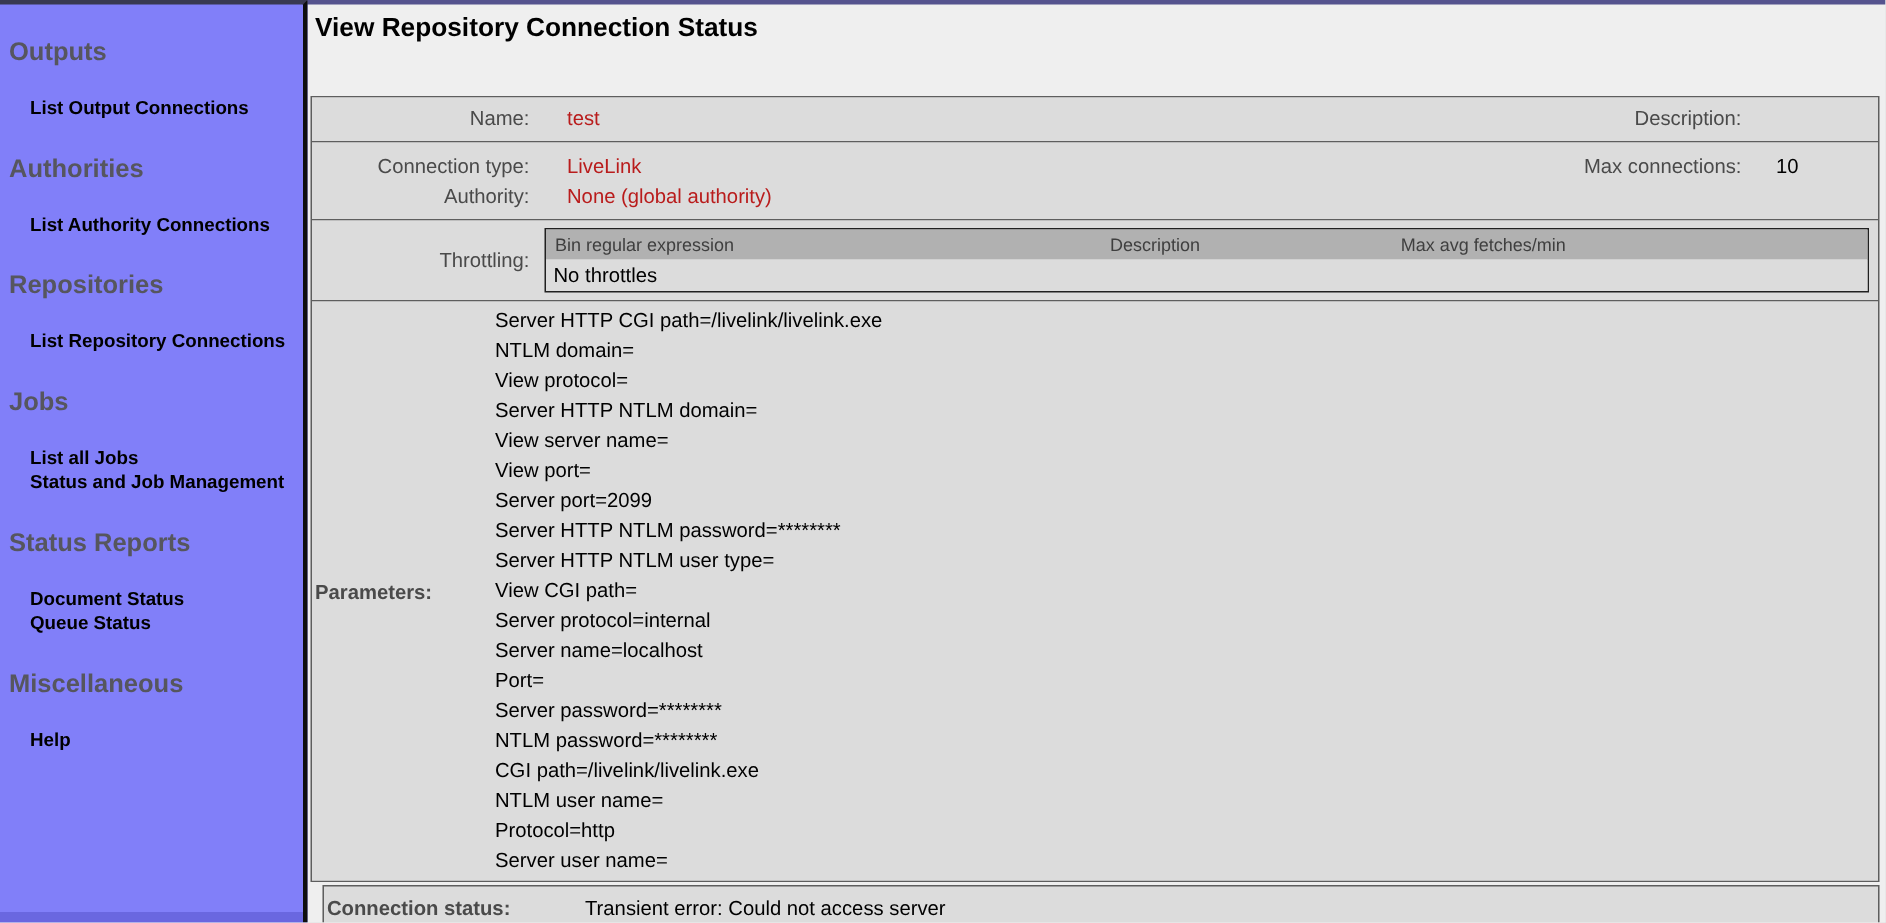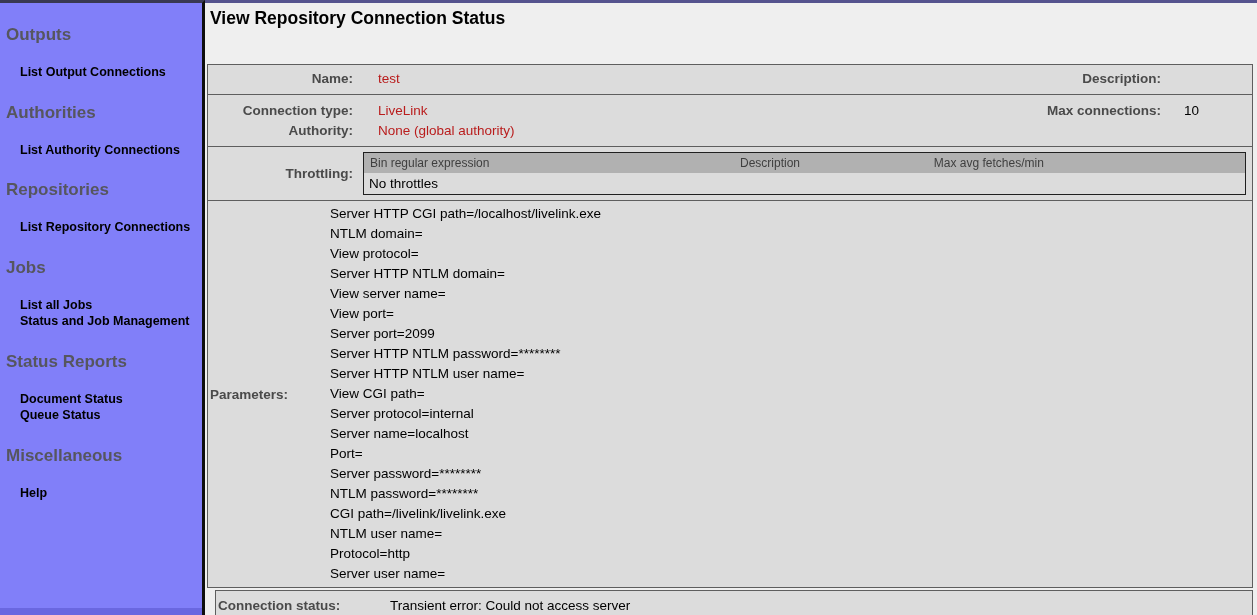--- a/index.html
+++ b/index.html
@@ -45,21 +45,21 @@
   .page-title {
     font-size:17.5px; font-weight:bold; color:#000;
     padding:5px 0 0 5px; height:61px;
   }
 
   .conn-table { margin:0 4px 0 2px; border:1px solid #5e5e5e; }
   .row { background:#dcdcdc; border-bottom:1px solid #5e5e5e; font-size:13.5px; }
   .row:last-child { border-bottom:none; }
 
   .grid4 { display:grid; grid-template-columns:150px 1fr 238px 86px; line-height:20px; }
-  .lbl { font-weight:bold; color:#4a4a4a; text-align:right; padding-right:5px; }
+  .lbl { font-weight:normal; color:#4a4a4a; text-align:right; padding-right:5px; }
   .val { color:#b91c1c; padding-left:20px; }
   .val2 { color:#000; padding-left:18px; }
 
   .row-name { padding:4px 0 5px 0; }
   .row-conn { padding:6px 0 5px 0; }
 
   .row-throttle {
     display:grid; grid-template-columns:150px 1fr;
     align-items:center; padding:5px 6px 5px 0;
   }
@@ -183,29 +183,29 @@
             <span>Description</span>
             <span>Max avg fetches/min</span>
           </div>
           <div class="throttle-empty">No throttles</div>
         </div>
       </div>
 
       <div class="row row-params">
         <div class="param-label">Parameters:</div>
         <div class="param-lines">
-          <div>Server HTTP CGI path=/localhost/livelink.exe</div>
+          <div>Server HTTP CGI path=/livelink/livelink.exe</div>
           <div>NTLM domain=</div>
           <div>View protocol=</div>
           <div>Server HTTP NTLM domain=</div>
           <div>View server name=</div>
           <div>View port=</div>
           <div>Server port=2099</div>
           <div>Server HTTP NTLM password=********</div>
-          <div>Server HTTP NTLM user name=</div>
+          <div>Server HTTP NTLM user type=</div>
           <div>View CGI path=</div>
           <div>Server protocol=internal</div>
           <div>Server name=localhost</div>
           <div>Port=</div>
           <div>Server password=********</div>
           <div>NTLM password=********</div>
           <div>CGI path=/livelink/livelink.exe</div>
           <div>NTLM user name=</div>
           <div>Protocol=http</div>
           <div>Server user name=</div>

